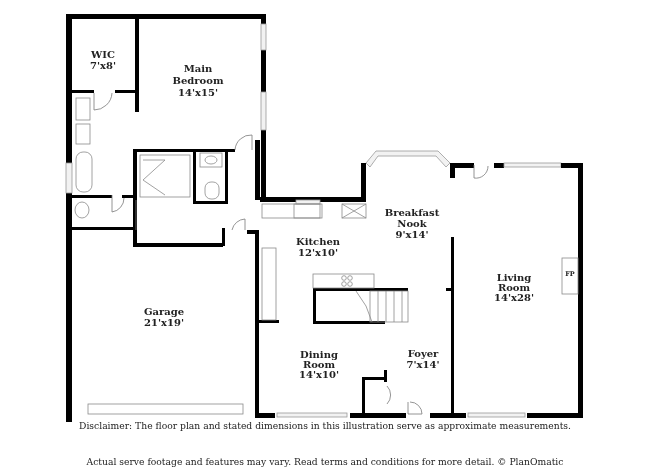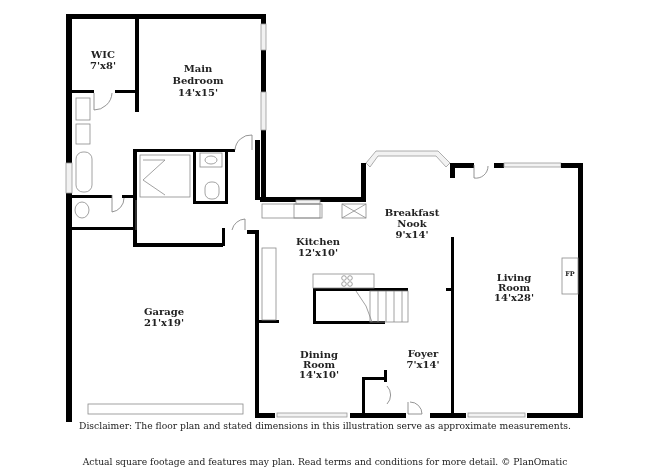--- a/index.html
+++ b/index.html
@@ -165,13 +165,13 @@
     <text class="dim" x="319" y="378">14'x10'</text>
   </g>
   <g>
     <text class="lbl" x="423" y="357">Foyer</text>
     <text class="dim" x="423" y="368">7'x14'</text>
   </g>
   <text class="fp" x="570" y="276">FP</text>
 </svg>
 
 <div class="disclaimer" style="top:420px;">Disclaimer: The floor plan and stated dimensions in this illustration serve as approximate measurements.</div>
-<div class="disclaimer" style="top:456px;">Actual square footage and features may plan. Read terms and conditions for more detail. © PlanOmatic</div>
+<div class="disclaimer" style="top:456px;">Actual serve footage and features may vary. Read terms and conditions for more detail. © PlanOmatic</div>
 
 </body></html>

